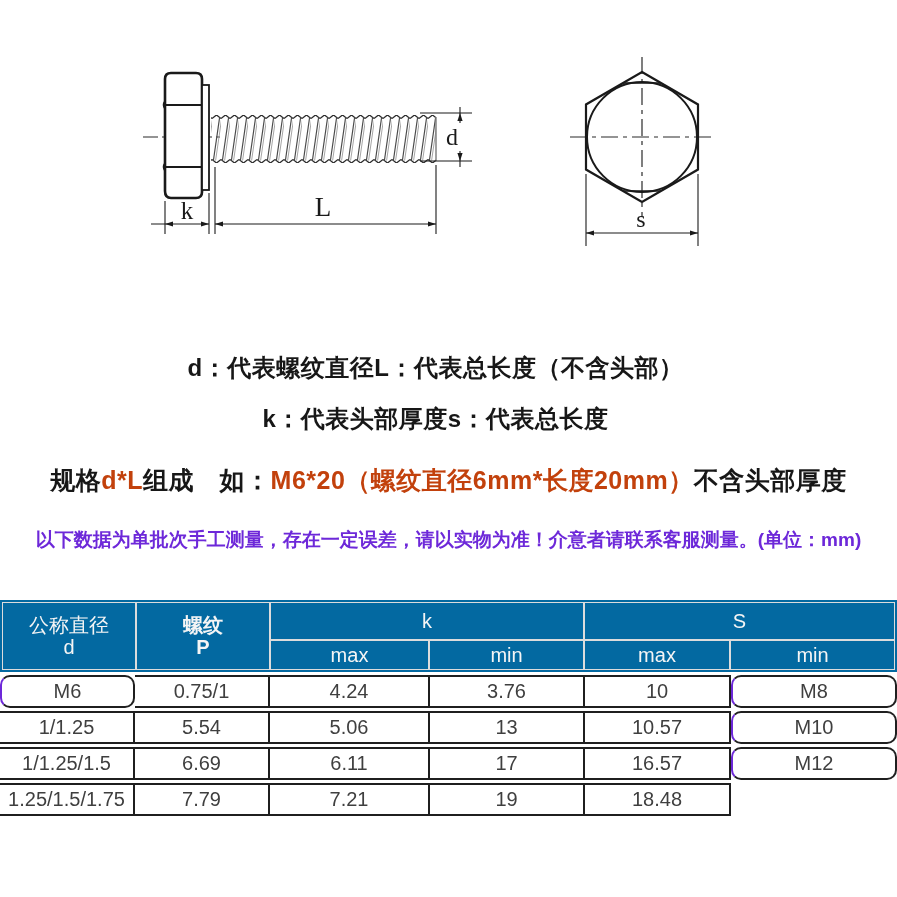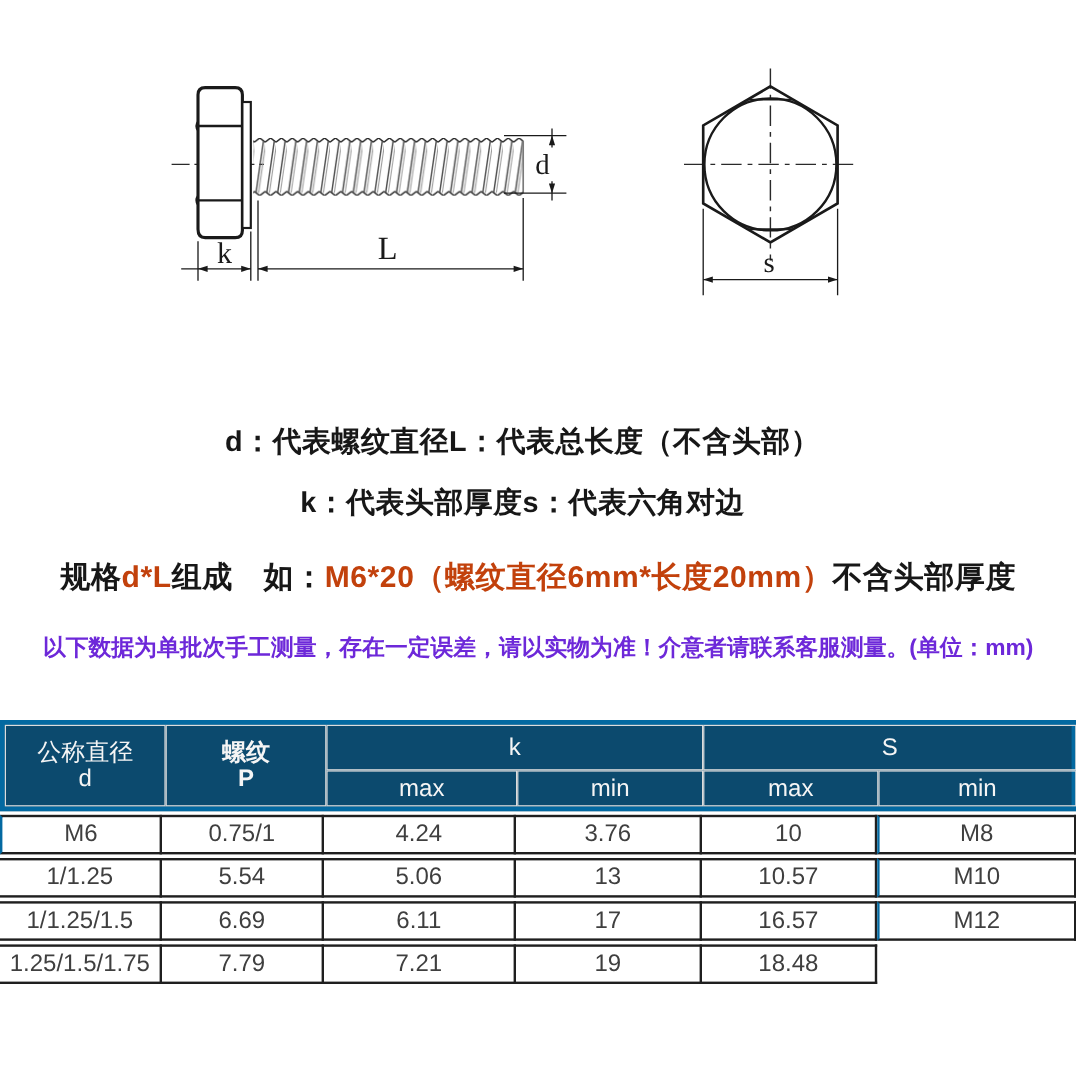--- a/index.html
+++ b/index.html
@@ -21,39 +21,39 @@
              font-weight:bold;font-size:25px;color:#171717;letter-spacing:.5px;white-space:nowrap;}
   .spec-red{color:#c2410c;}
 
   
   .disclaimer{position:absolute;top:527px;left:0;width:897px;text-align:center;
               font-weight:bold;font-size:19px;color:#6d28d9;white-space:nowrap;}
 
   
   .spec-table{position:absolute;top:600px;left:0;width:897px;}
   .t-head{display:grid;grid-template-columns:134px 134px 159px 155px 146px 165px;
-          grid-template-rows:38px 30px;background:#0c4a6e;border:4px solid #0369a1;
+          grid-template-rows:38px 30px;background:#0369a1;border:2px solid #0369a1;
           color:#f5f5f5;}
   .t-head .hcell{display:flex;flex-direction:column;align-items:center;justify-content:center;
                  border:1px solid #dcdcdc;font-size:20px;line-height:1.12;}
   .hc-d{grid-column:1;grid-row:1/3;}
   .hc-p{grid-column:2;grid-row:1/3;font-weight:bold;}
   .hg-k{grid-column:3/5;grid-row:1;}
   .hg-s{grid-column:5/7;grid-row:1;}
   .hs-1{grid-column:3;grid-row:2;}
   .hs-2{grid-column:4;grid-row:2;}
   .hs-3{grid-column:5;grid-row:2;}
   .hs-4{grid-column:6;grid-row:2;}
   .t-body{display:grid;grid-template-columns:135px 135px 160px 155px 146px 166px;
           row-gap:3px;margin-top:3px;}
   .t-body .bcell{height:29px;display:flex;align-items:center;justify-content:center;
                  border-top:2px solid #1f1f1f;border-bottom:2px solid #1f1f1f;
                  border-right:2px solid #1f1f1f;
                  font-size:20px;color:#3f3f3f;background:#fff;}
-  .t-body .c1{border-left:2px solid #0369a1;}
+  .t-body .c1{border-left:2px solid #6d28d9;border-radius:10px;}
 </style>
 </head>
 <body>
 
 <div class="page">
 
   <svg class="svg-abs" style="left:128px;top:55px;" width="352" height="190" viewBox="128 55 352 190">
     <defs>
       <pattern id="threads" x="212" y="115" width="9" height="48" patternUnits="userSpaceOnUse">
         <path d="M0,3.5 L4.5,0 L9,3.5" fill="none" stroke="#2a2a2a" stroke-width="1.3"></path>
@@ -118,21 +118,21 @@
     </g>
     <text x="641" y="227" font-size="24" text-anchor="middle">s</text>
   </svg>
 
   <div class="legend-line legend-1">
     <span>d：代表螺纹直径</span>
     <span>L：代表总长度（不含头部）</span>
   </div>
   <div class="legend-line legend-2">
     <span>k：代表头部厚度</span>
-    <span>s：代表六角对边</span>
+    <span>s：代表总长度</span>
   </div>
 
   <div class="spec-line"><span>规格</span><span class="spec-red">d*L</span><span>组成　如：</span><span class="spec-red">M6*20（螺纹直径6mm*长度20mm）</span><span>不含头部厚度</span></div>
 
   <div class="disclaimer">以下数据为单批次手工测量，存在一定误差，请以实物为准！介意者请联系客服测量。(单位：mm)</div>
 
   <div class="spec-table">
     <div class="t-head">
       <div class="hcell hc-d">
         <span>公称直径</span>

